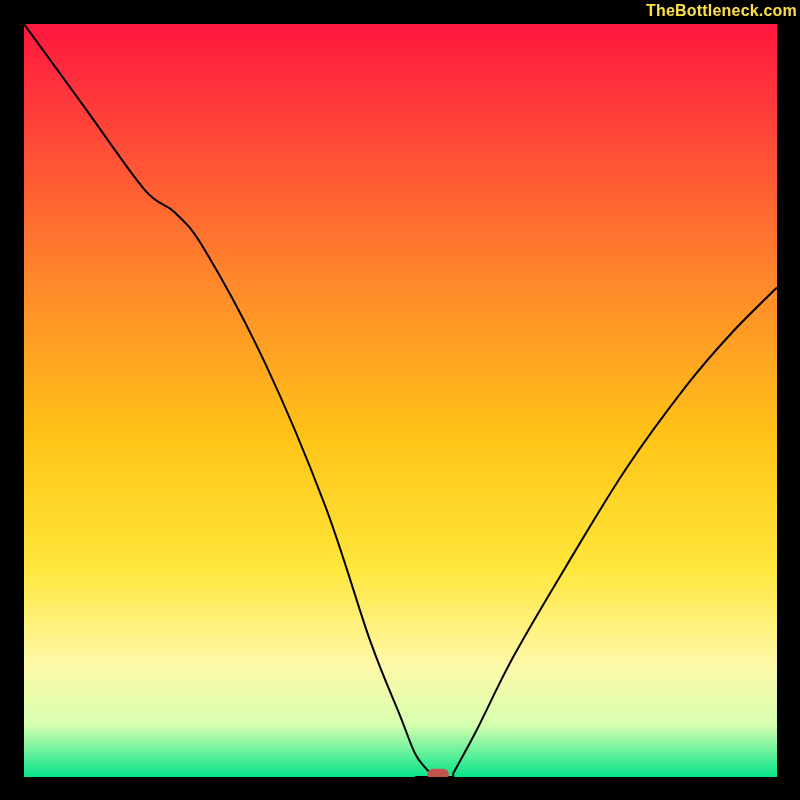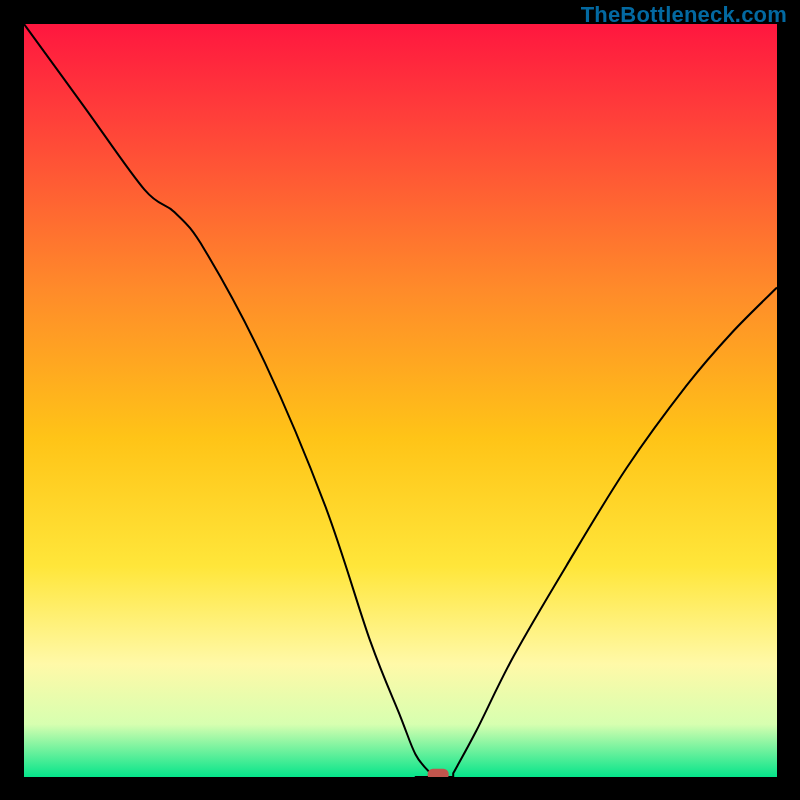--- a/index.html
+++ b/index.html
@@ -12,25 +12,25 @@
   }
   .frame {
     position: relative;
     width: 800px;
     height: 800px;
     background: #000;
   }
   .watermark {
     position: absolute;
     top: 2px;
-    right: 13px;
+    right: 3px;
     font-family: Arial, Helvetica, sans-serif;
-    font-size: 22px;
+    font-size: 16px;
     font-weight: 600;
-    color: #0369a1;
+    color: #fde047;
     letter-spacing: 0.2px;
   }
   .plot {
     position: absolute;
     left: 24px;
     top: 24px;
     width: 753px;
     height: 753px;
   }
   svg { display: block; }

